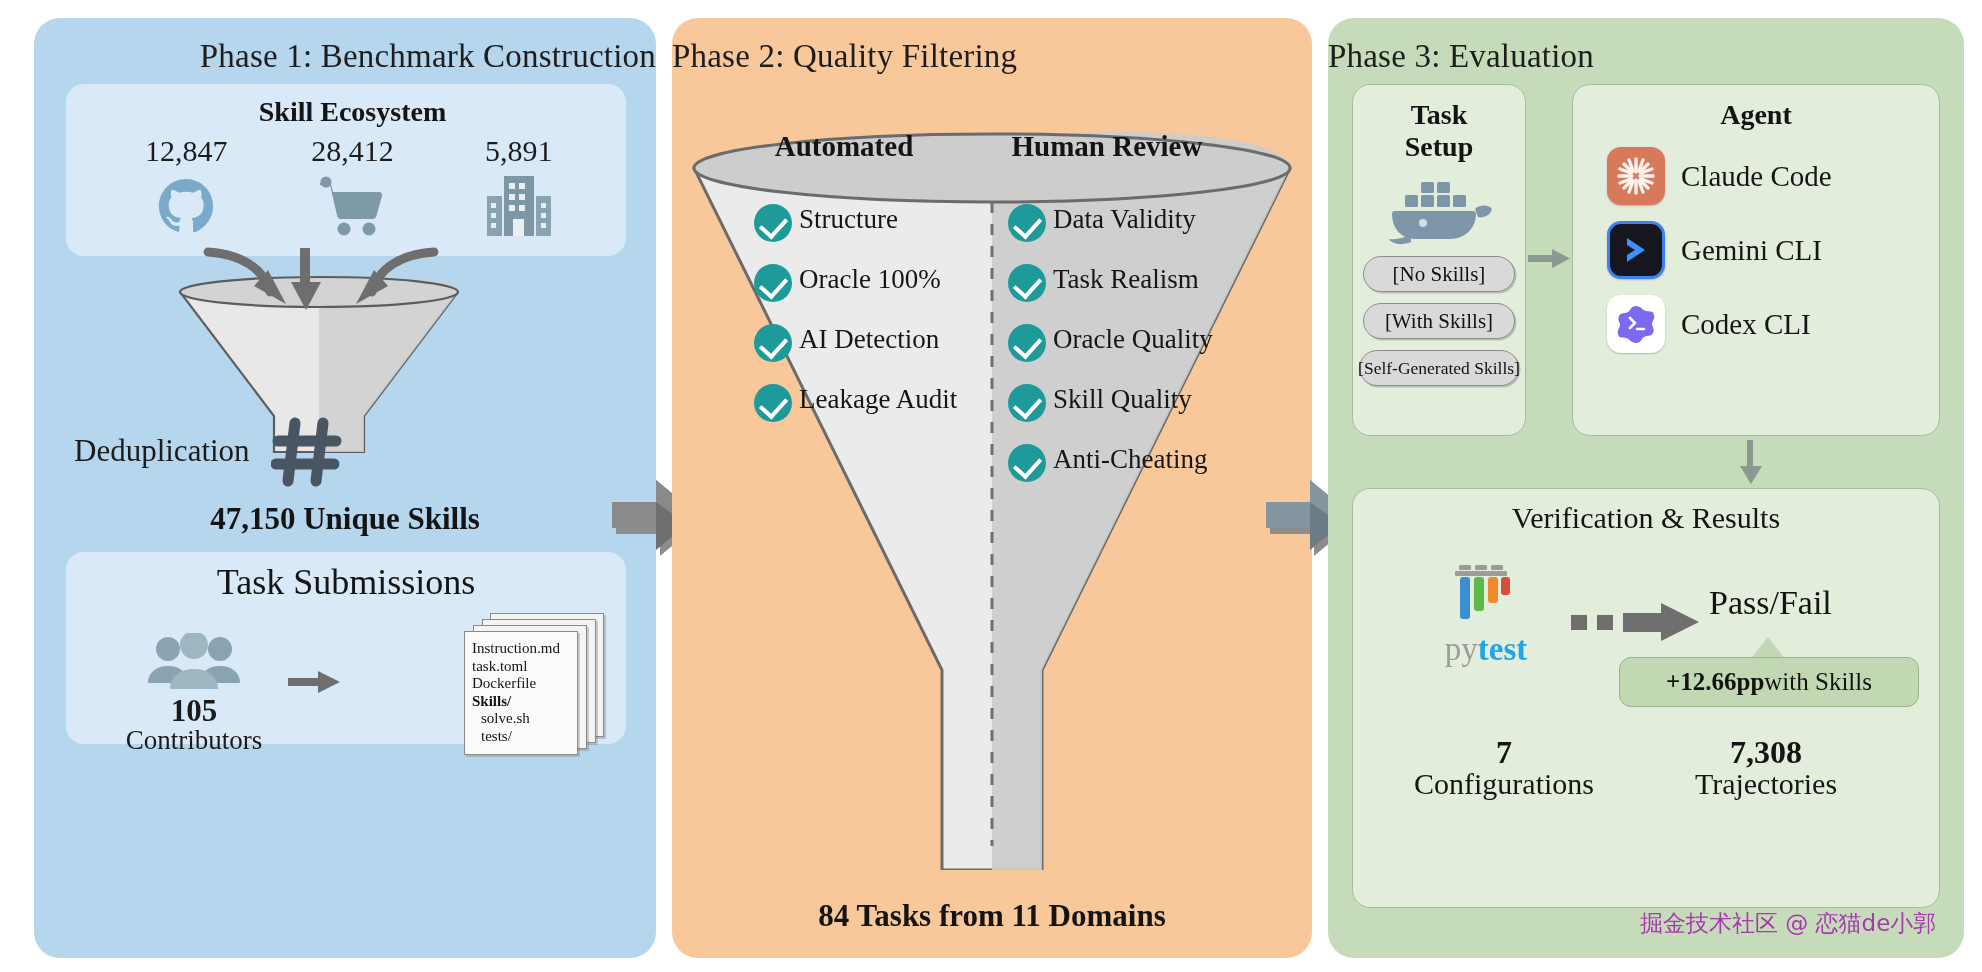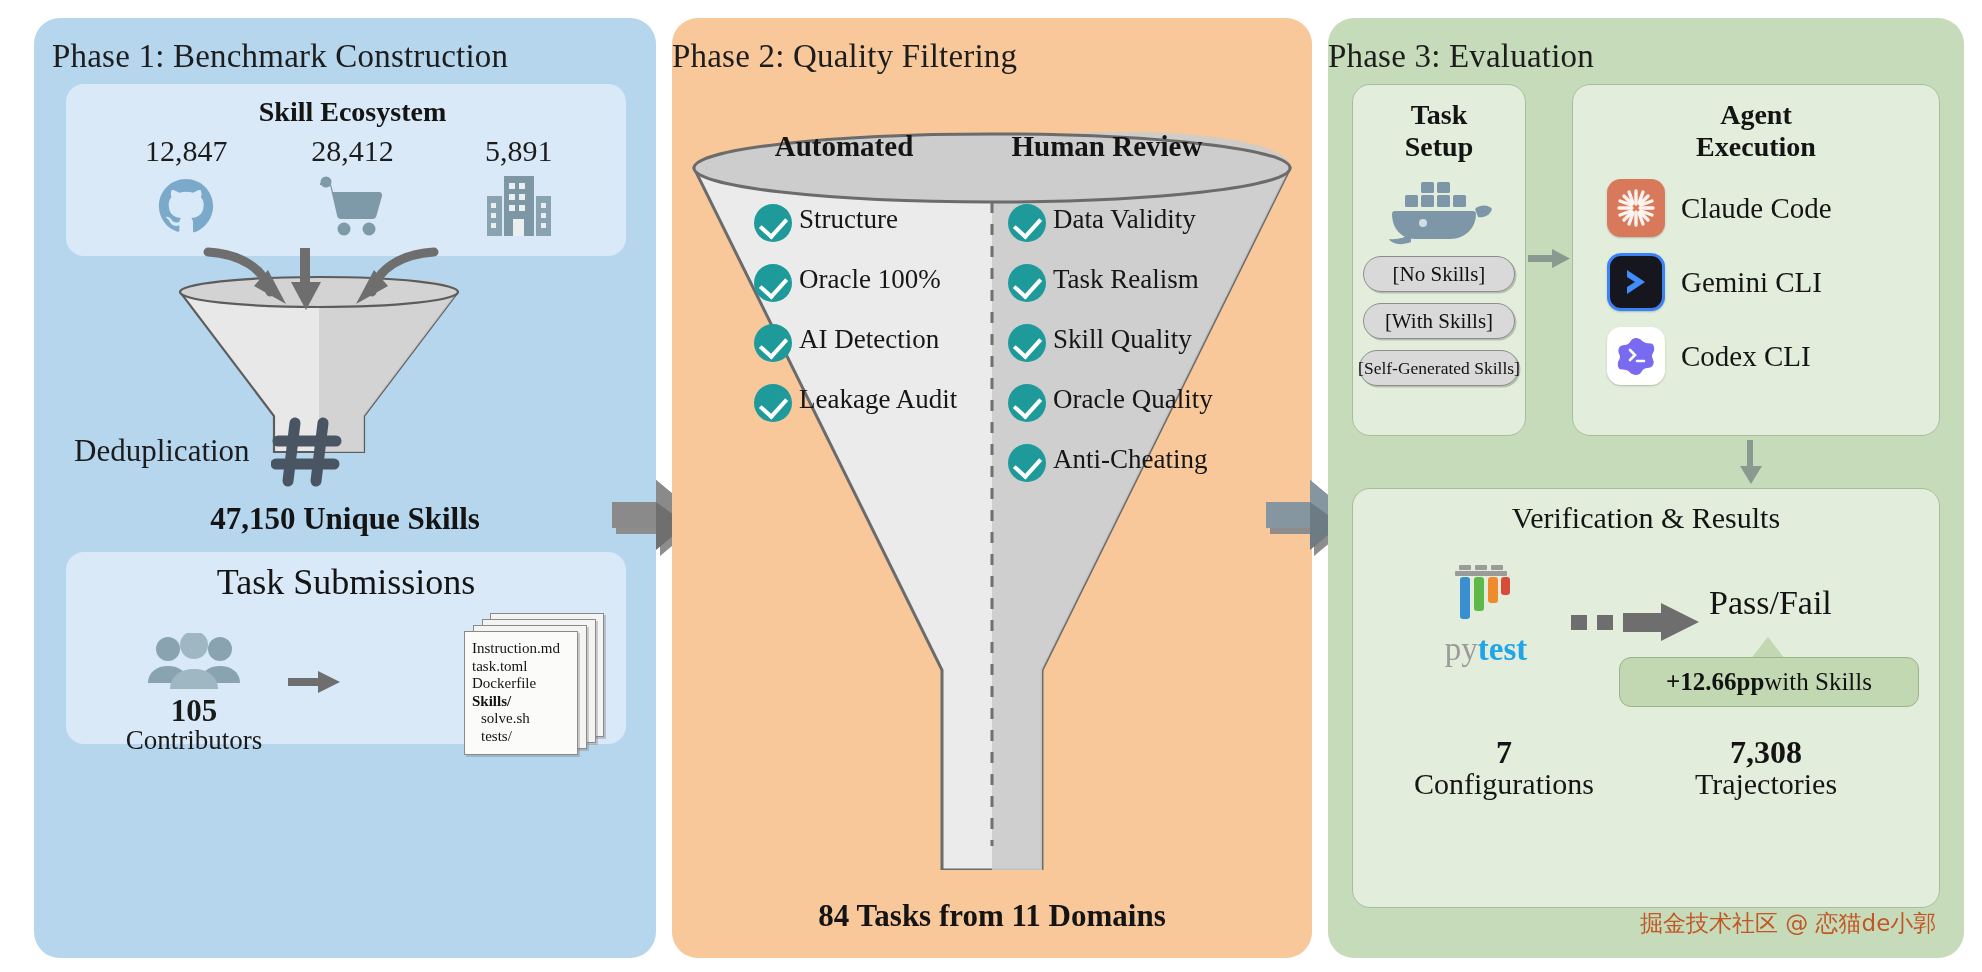--- a/index.html
+++ b/index.html
@@ -33,21 +33,21 @@
 
   .phase-title {
     position: absolute;
     left: 0; right: 0;
     text-align: left;
     font-size: 33px;
     letter-spacing: 0.2px;
     color: #1d1d1d;
     white-space: nowrap;
   }
-  #phase1 .phase-title { top: 20px; text-align: left; padding-left: 18px; }
+  #phase1 .phase-title { top: 20px; text-align: right; padding-left: 18px; }
   #phase2 .phase-title { top: 20px; }
   #phase3 .phase-title { top: 20px; }
 
   
   .card {
     position: absolute;
     box-sizing: border-box;
     border-radius: 18px;
   }
   .card-title {
@@ -214,21 +214,21 @@
 
   .stat-block { position: absolute; text-align: center; }
   #stat-config { left: 36px; top: 245px; width: 230px; }
   #stat-traj   { left: 288px; top: 245px; width: 250px; }
   .stat-num { font-size: 32px; font-weight: bold; color: #141414; }
   .stat-lab { font-size: 30px; color: #151515; margin-top: -4px; }
 
   #watermark {
     position: absolute; left: 1640px; top: 908px;
     font-family: "DejaVu Sans", sans-serif;
-    font-size: 23px; color: #c2410c; opacity: 0.85; white-space: nowrap;
+    font-size: 23px; color: #a21caf; opacity: 0.85; white-space: nowrap;
   }
 
   .big-arrow { position: absolute; }
 </style>
 </head>
 <body>
 
 <div id="root">
 
   <div class="phase" id="phase1">
@@ -404,25 +404,25 @@
         <div class="check-item">
           <span class="check-badge"></span>
           <span class="check-text">Data Validity</span>
         </div>
         <div class="check-item">
           <span class="check-badge"></span>
           <span class="check-text">Task Realism</span>
         </div>
         <div class="check-item">
           <span class="check-badge"></span>
+          <span class="check-text">Oracle Quality</span>
+        </div>
+        <div class="check-item">
+          <span class="check-badge"></span>
           <span class="check-text">Skill Quality</span>
-        </div>
-        <div class="check-item">
-          <span class="check-badge"></span>
-          <span class="check-text">Oracle Quality</span>
         </div>
         <div class="check-item">
           <span class="check-badge"></span>
           <span class="check-text">Anti-Cheating</span>
         </div>
       </div>
     </div>
 
     <div id="p2-bottom">84 Tasks from 11 Domains</div>
   </div>
@@ -463,21 +463,20 @@
     </div>
 
     <svg style="position:absolute; left:200px; top:230px;" width="42" height="22" viewBox="0 0 42 22">
       <rect x="0" y="7" width="28" height="7" fill="#8b9a90"></rect>
       <path d="M24 1 L42 10.5 L24 20 Z" fill="#8b9a90"></path>
     </svg>
 
     <div class="card" id="agent-exec">
       <div class="card-title">
         <div>Agent</div>
-        <div>Execution</div>
       </div>
 
       <div class="agent-row">
         <span class="agent-ic" style="background:#d9795c;">
           <svg width="42" height="42" viewBox="0 0 42 42">
             <g stroke="#fdf4ef" stroke-width="3.4" stroke-linecap="round">
               <line x1="21" y1="4" x2="21" y2="17"></line>
                 <line x1="21" y1="25" x2="21" y2="38"></line>
               <line x1="4" y1="21" x2="17" y2="21"></line>
                 <line x1="25" y1="21" x2="38" y2="21"></line>

